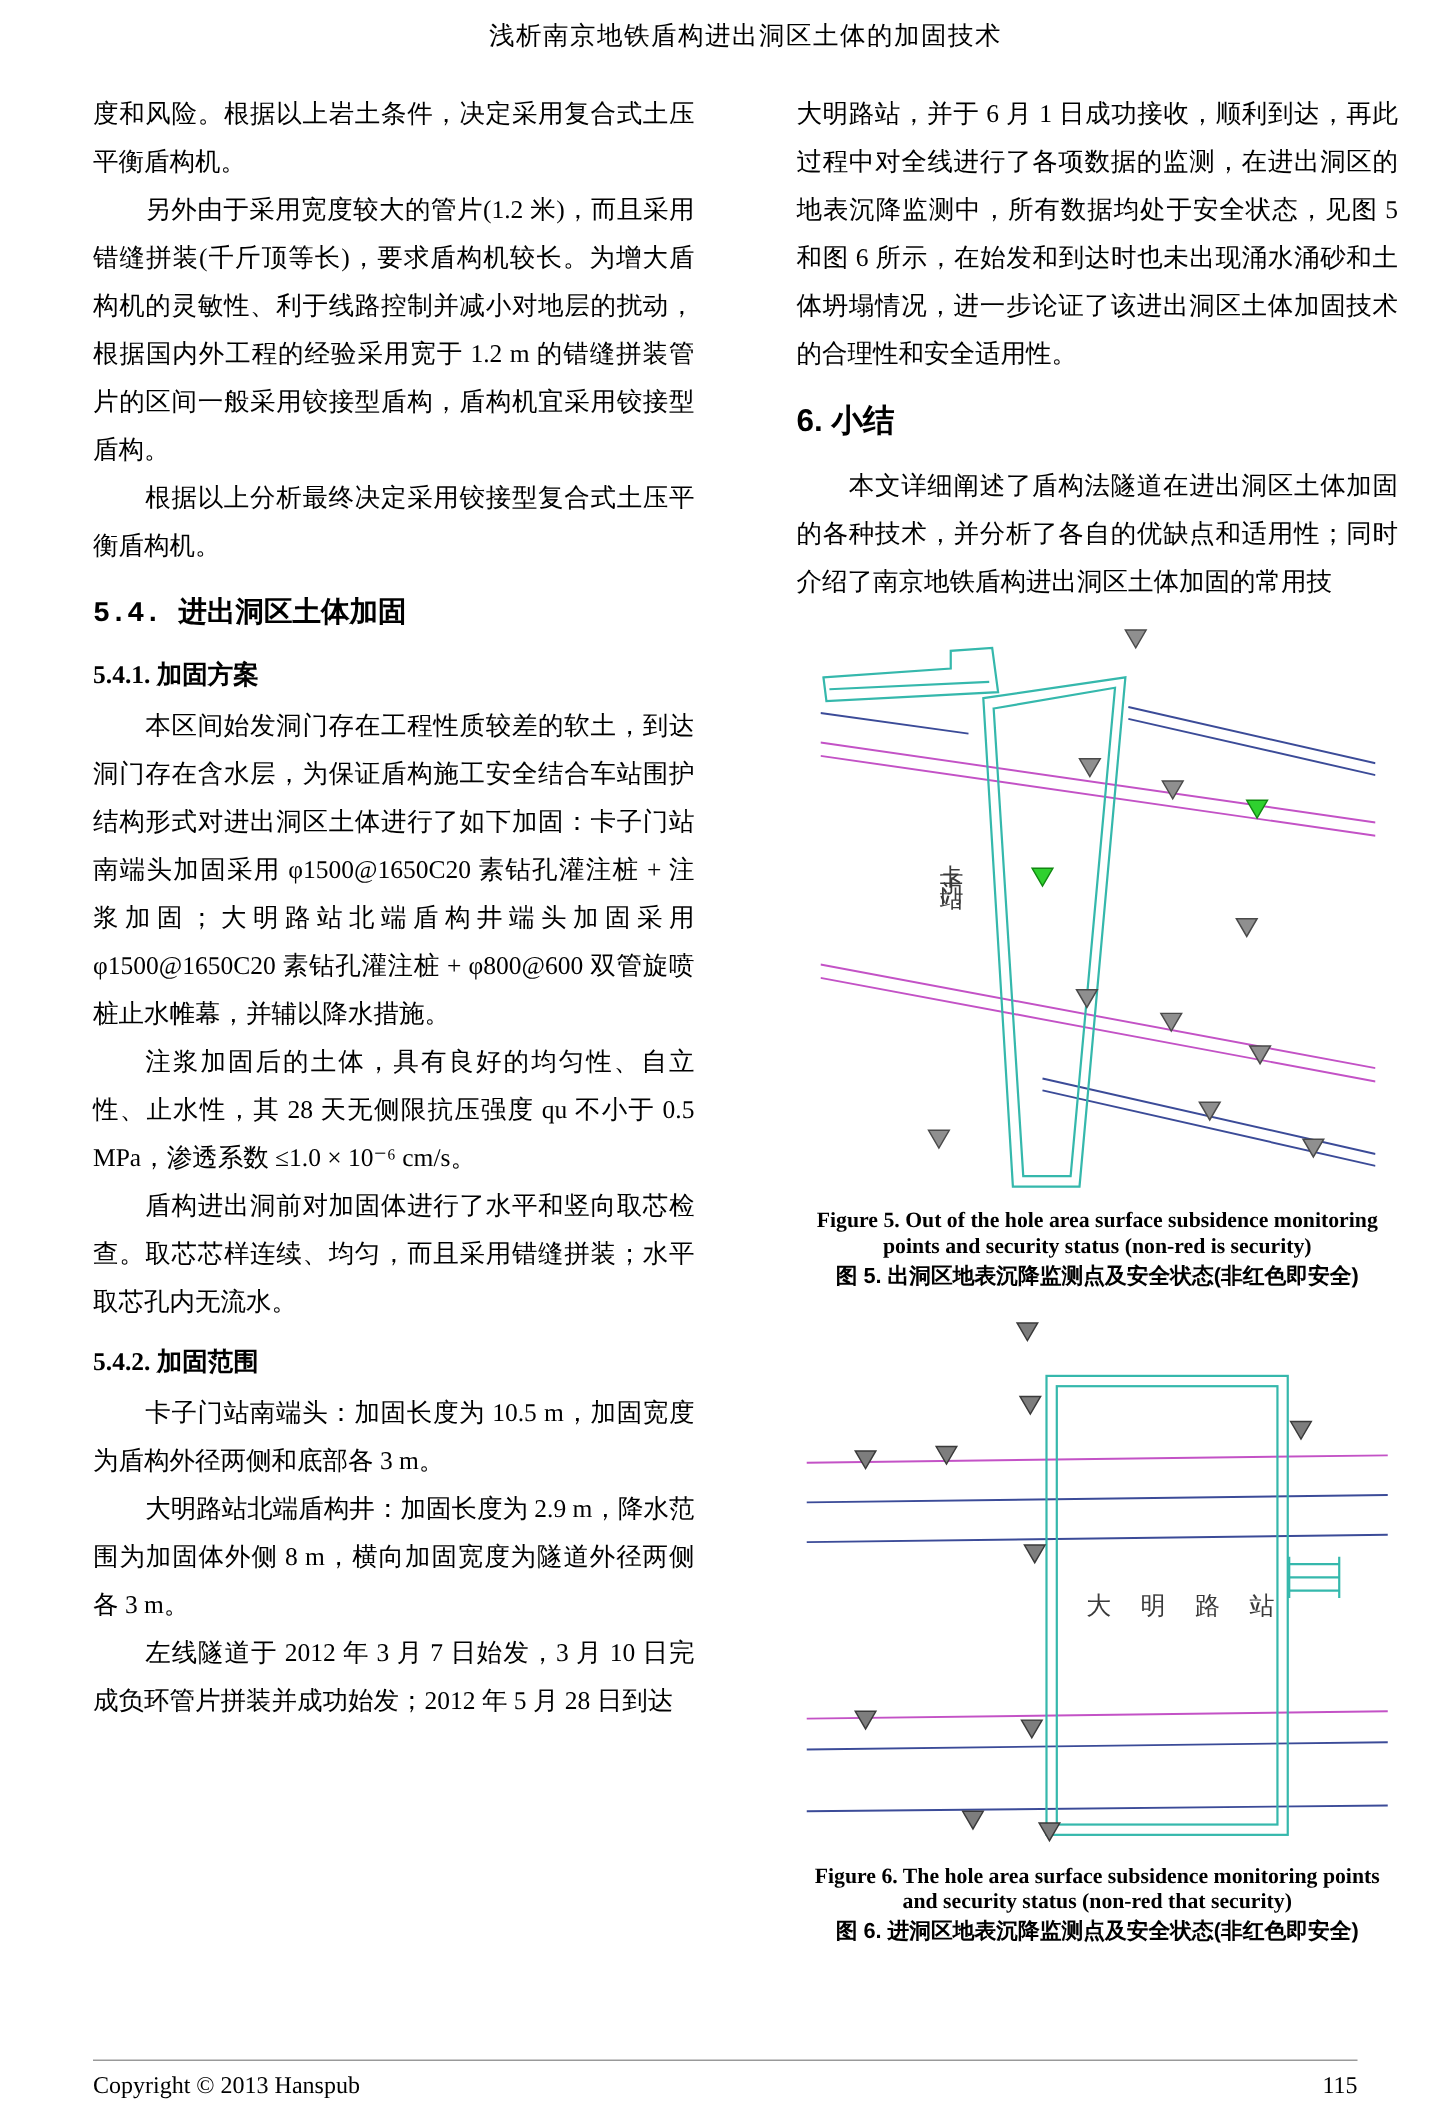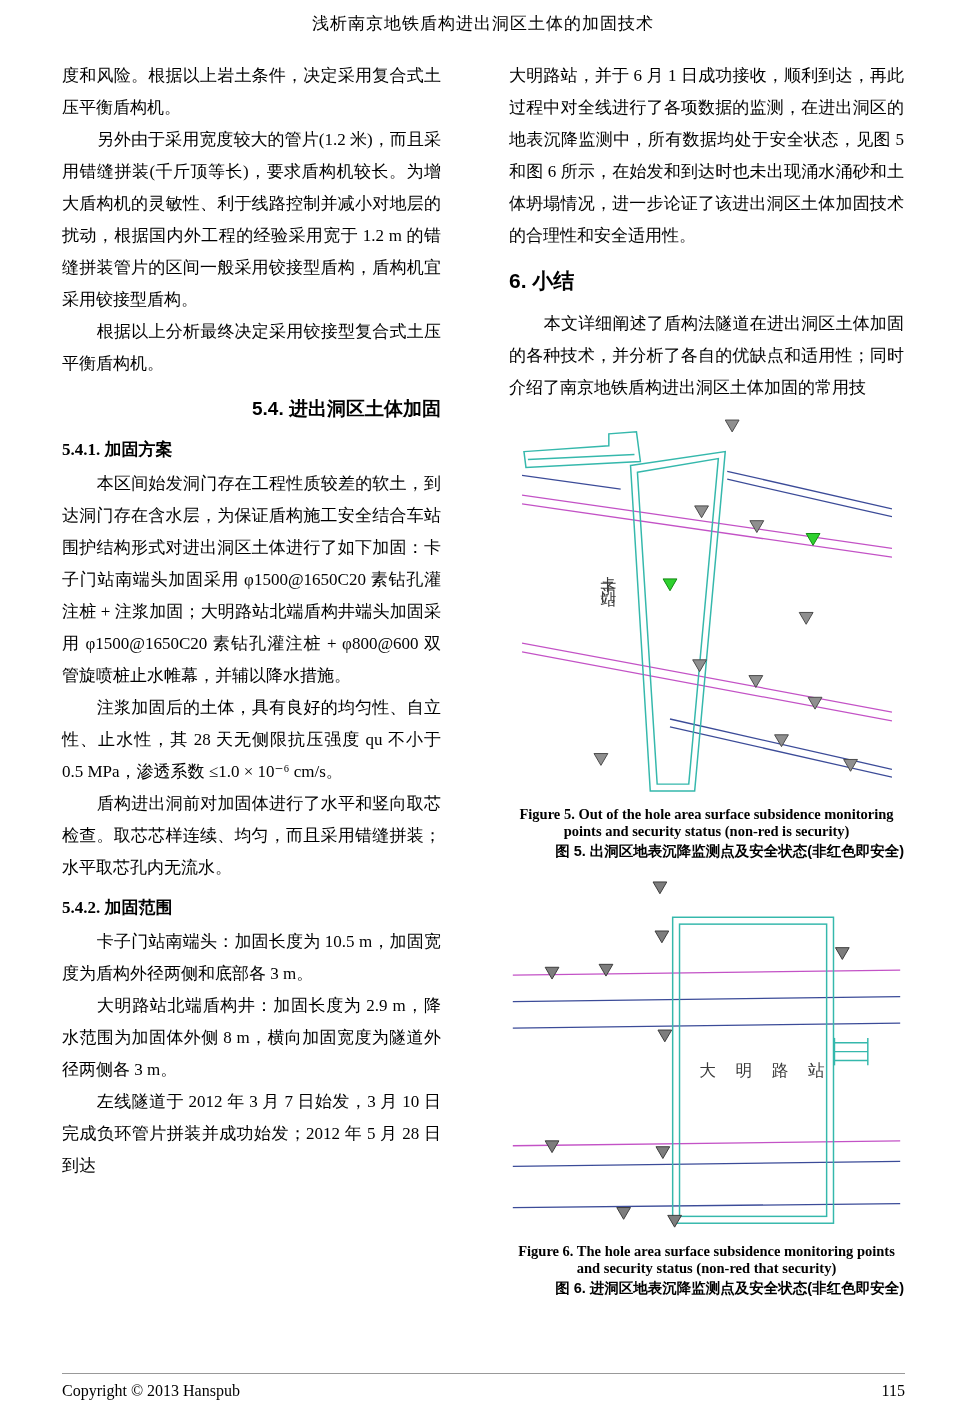--- a/index.html
+++ b/index.html
@@ -7,44 +7,44 @@
   .sheet {
     position: relative;
     width: 964px;
     height: 1414px;
     margin: 0 auto;
     background: #ffffff;
     overflow: hidden;
     font-family: "Liberation Serif", "DejaVu Serif", serif;
     color: #000;
   }
-  .page-inner { position: absolute; inset: 0; padding: 12px 60px 0 62px; }
+  .page-inner { position: absolute; inset: 0; padding: 12px 32px 0 62px; }
 
   .header-title {
     text-align: center;
     font-size: 17px;
     letter-spacing: 1px;
     line-height: 24px;
   }
 
   .columns { display: flex; gap: 68px; margin-top: 24px; }
   .col {
     width: 403px;
     font-size: 17px;
     line-height: 32px;
     text-align: justify;
     text-justify: inter-ideograph;
   }
   .col p { text-indent: 2.05em; }
   .col p.noindent { text-indent: 0; }
 
   h3.sec {
-    font-family: Liberation Sans, sans-serif;
+    font-family: Liberation Mono, monospace;
     font-size: 19px; font-weight: bold;
-    line-height: 26px; margin: 16px 0 16px; text-align: right;
+    line-height: 26px; margin: 16px 0 16px; text-align: left;
   }
   h4.subsec {
     font-family: Liberation Serif, serif;
     font-size: 17px; font-weight: bold;
     line-height: 24px; margin: 12px 0 6px; text-align: left;
   }
   h2.sec2 {
     font-family: "Liberation Sans", "DejaVu Sans", sans-serif;
     font-size: 21px; font-weight: bold;
     line-height: 30px; margin: 14px 0 12px; text-align: left;
@@ -55,21 +55,21 @@
   figcaption { margin-top: 8px; }
   .cap-en {
     font-weight: bold; text-align: center;
     font-size: 14.5px; line-height: 17px;
     margin: 0 auto;
   }
   .cap-en.f5 { max-width: 430px; }
   .cap-en.f6 { max-width: 470px; }
   .cap-zh {
     font-family: "Liberation Sans", "DejaVu Sans", sans-serif;
-    font-weight: bold; text-align: right;
+    font-weight: bold; text-align: center;
     font-size: 14.5px; line-height: 22px;
   }
 
   .footer {
     position: absolute;
     left: 62px; right: 59px; bottom: 14px;
     border-top: 1px solid #999;
     padding-top: 8px;
     display: flex; justify-content: space-between;
     font-size: 16px;

